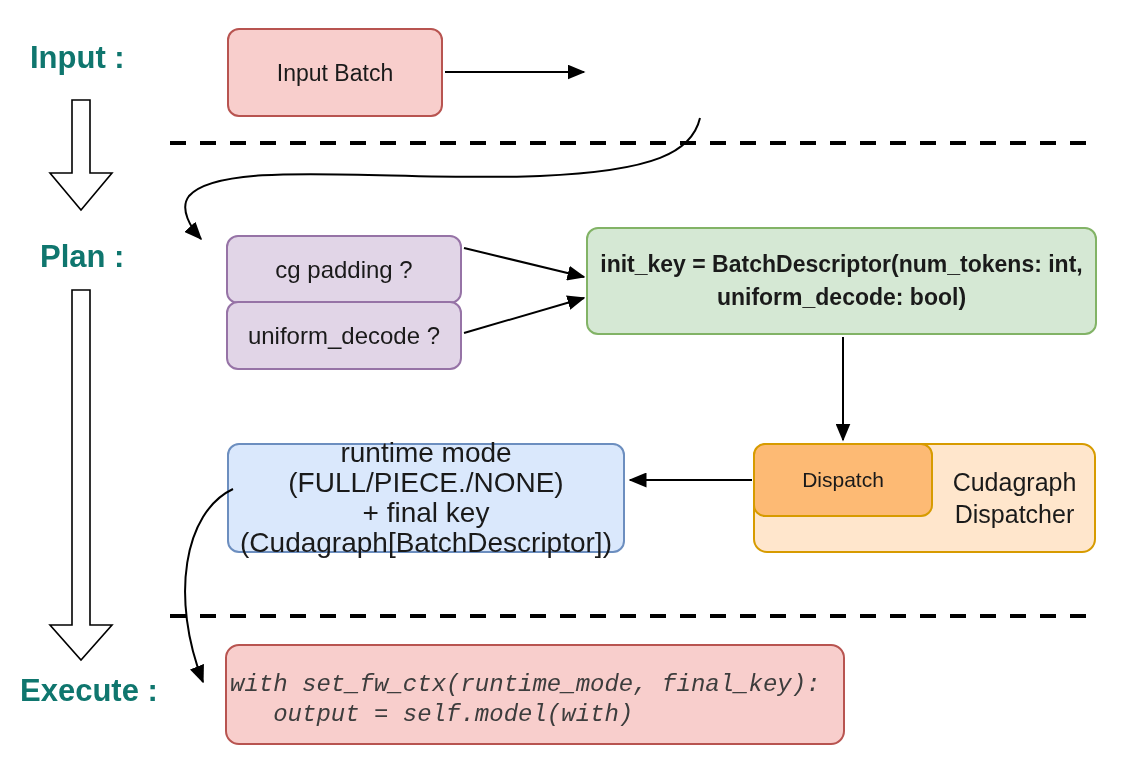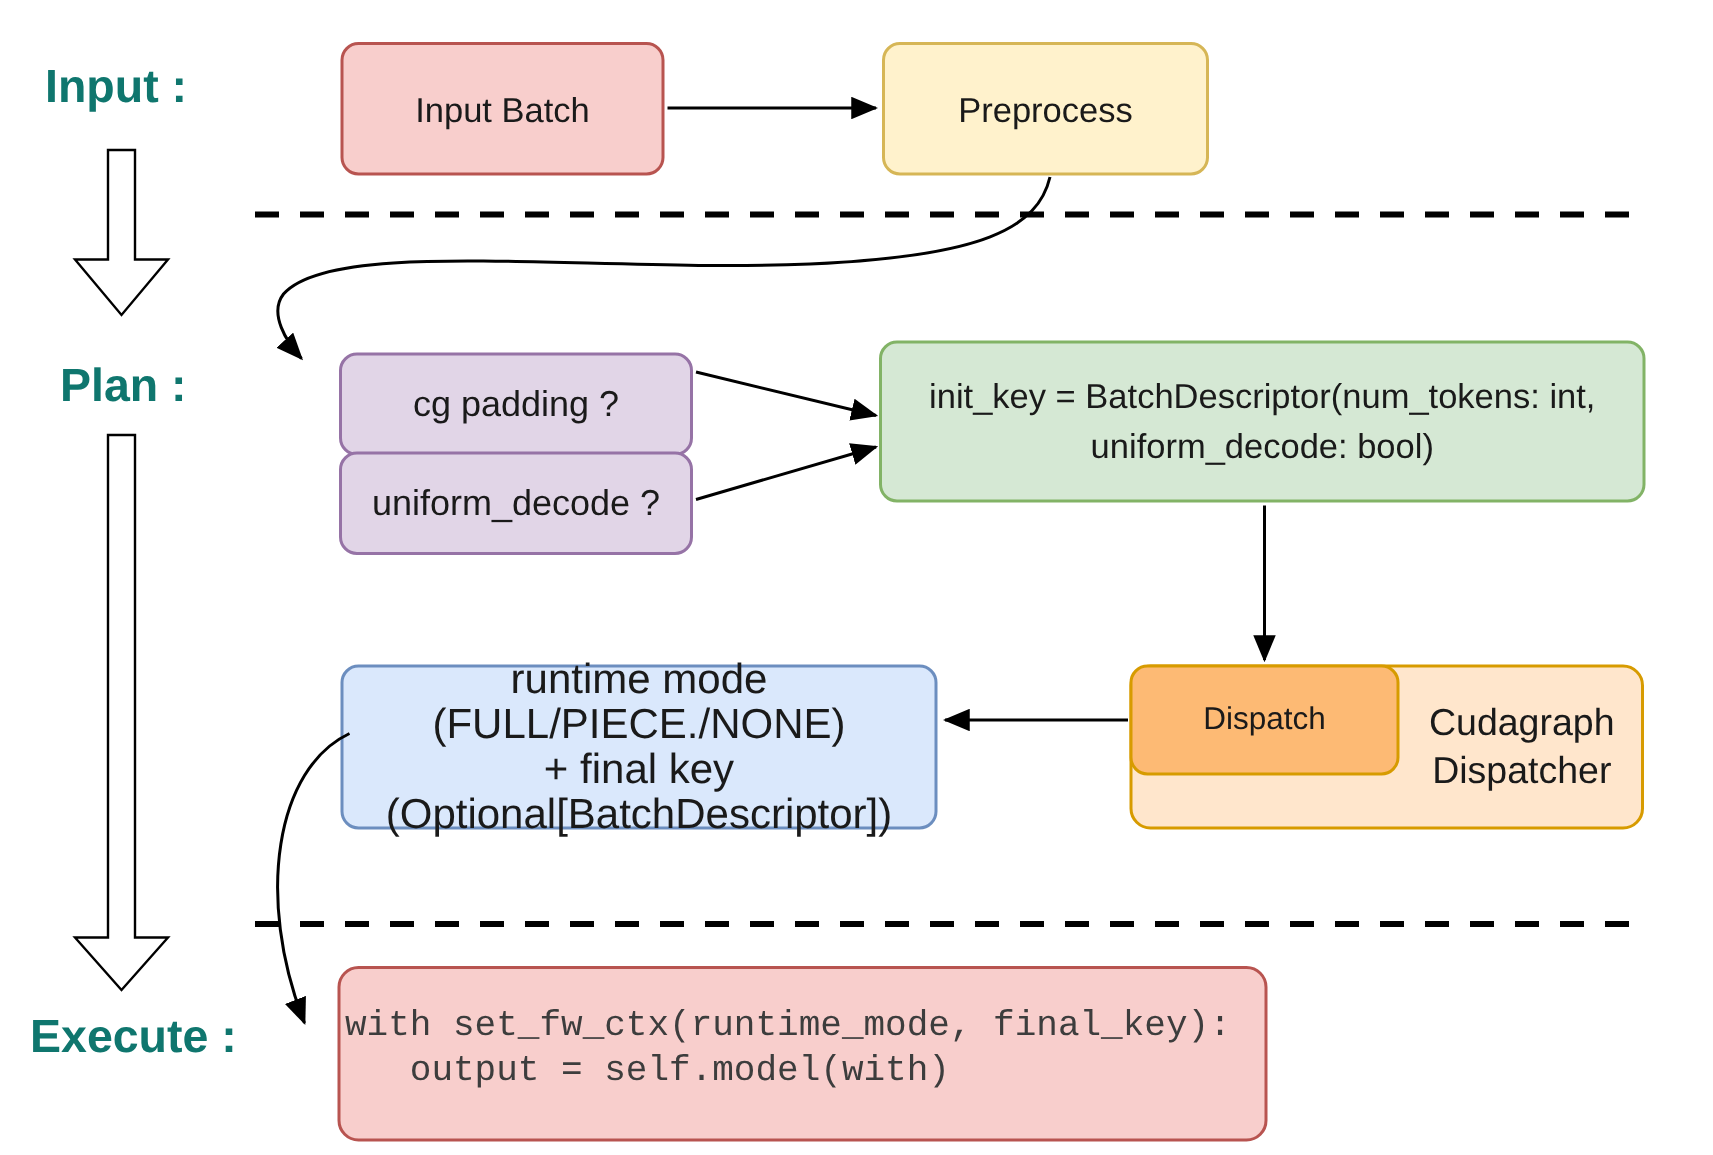--- a/index.html
+++ b/index.html
@@ -70,50 +70,47 @@
 
 <div class="canvas">
 
   <div class="stage-label" style="left:30px; top:40px;">Input :</div>
   <div class="stage-label" style="left:40px; top:239px;">Plan :</div>
   <div class="stage-label" style="left:20px; top:673px;">Execute :</div>
 
   <div class="node node-red fs23" style="left:227px; top:28px; width:216px; height:89px;">
     <span>Input Batch</span>
   </div>
-  <div class="node node-yellow fs23" style="left:588px; top:28px; width:218px; height:89px;">
-    <span>Preprocess</span>
-  </div>
 
   <div class="node node-purple fs24" style="left:226px; top:211px; width:236px; height:69px;margin-top:24px;">
     <span>cg padding ?</span>
   </div>
   <div class="node node-purple fs24" style="left:226px; top:301px; width:236px; height:69px;">
     <span>uniform_decode ?</span>
   </div>
-  <div class="node node-green fs23" style="left:586px; top:227px; width:511px; height:108px; line-height:33px;">
+  <div class="node node-green fs23" style="left:586px; top:227px; width:511px; height:108px; line-height:33px;font-weight:bold;">
     <span>init_key = BatchDescriptor(num_tokens: int,</span>
     <span>uniform_decode: bool)</span>
   </div>
 
   <div class="node node-orange-outer" style="left:753px; top:443px; width:343px; height:110px; border-radius:14px;"></div>
   <div class="node fs25" style="left:933px; top:443px; width:163px; height:110px; border:none; background:transparent;">
     <span>Cudagraph</span>
     <span>Dispatcher</span>
   </div>
   <div class="node node-orange-inner fs21" style="left:753px; top:443px; width:180px; height:74px;">
     <span>Dispatch</span>
   </div>
 
   <div class="node node-blue fs22" style="left:227px; top:443px; width:398px; height:110px;">
     <span>runtime mode (FULL/PIECE./NONE)</span>
-    <span>+ final key (Optional[BatchDescriptor])</span>
+    <span>+ final key (Cudagraph[BatchDescriptor])</span>
   </div>
 
-  <div class="node node-red code-box" style="left:225px; top:644px; width:620px; height:117px;">
+  <div class="node node-red code-box" style="left:225px; top:644px; width:620px; height:101px;font-style:italic;">
     <span class="code-line">with set_fw_ctx(runtime_mode, final_key):</span>
     <span class="code-line">   output = self.model(with)</span>
   </div>
 
   <svg class="arrows-overlay" viewBox="0 0 1142 770" xmlns="http://www.w3.org/2000/svg">
     <defs>
       <marker id="ah" viewBox="0 0 12 10" refX="11" refY="5" markerUnits="userSpaceOnUse" markerWidth="18" markerHeight="15" orient="auto">
         <path d="M0,0 L12,5 L0,10 Z" fill="#000000"></path>
       </marker>
     </defs>

